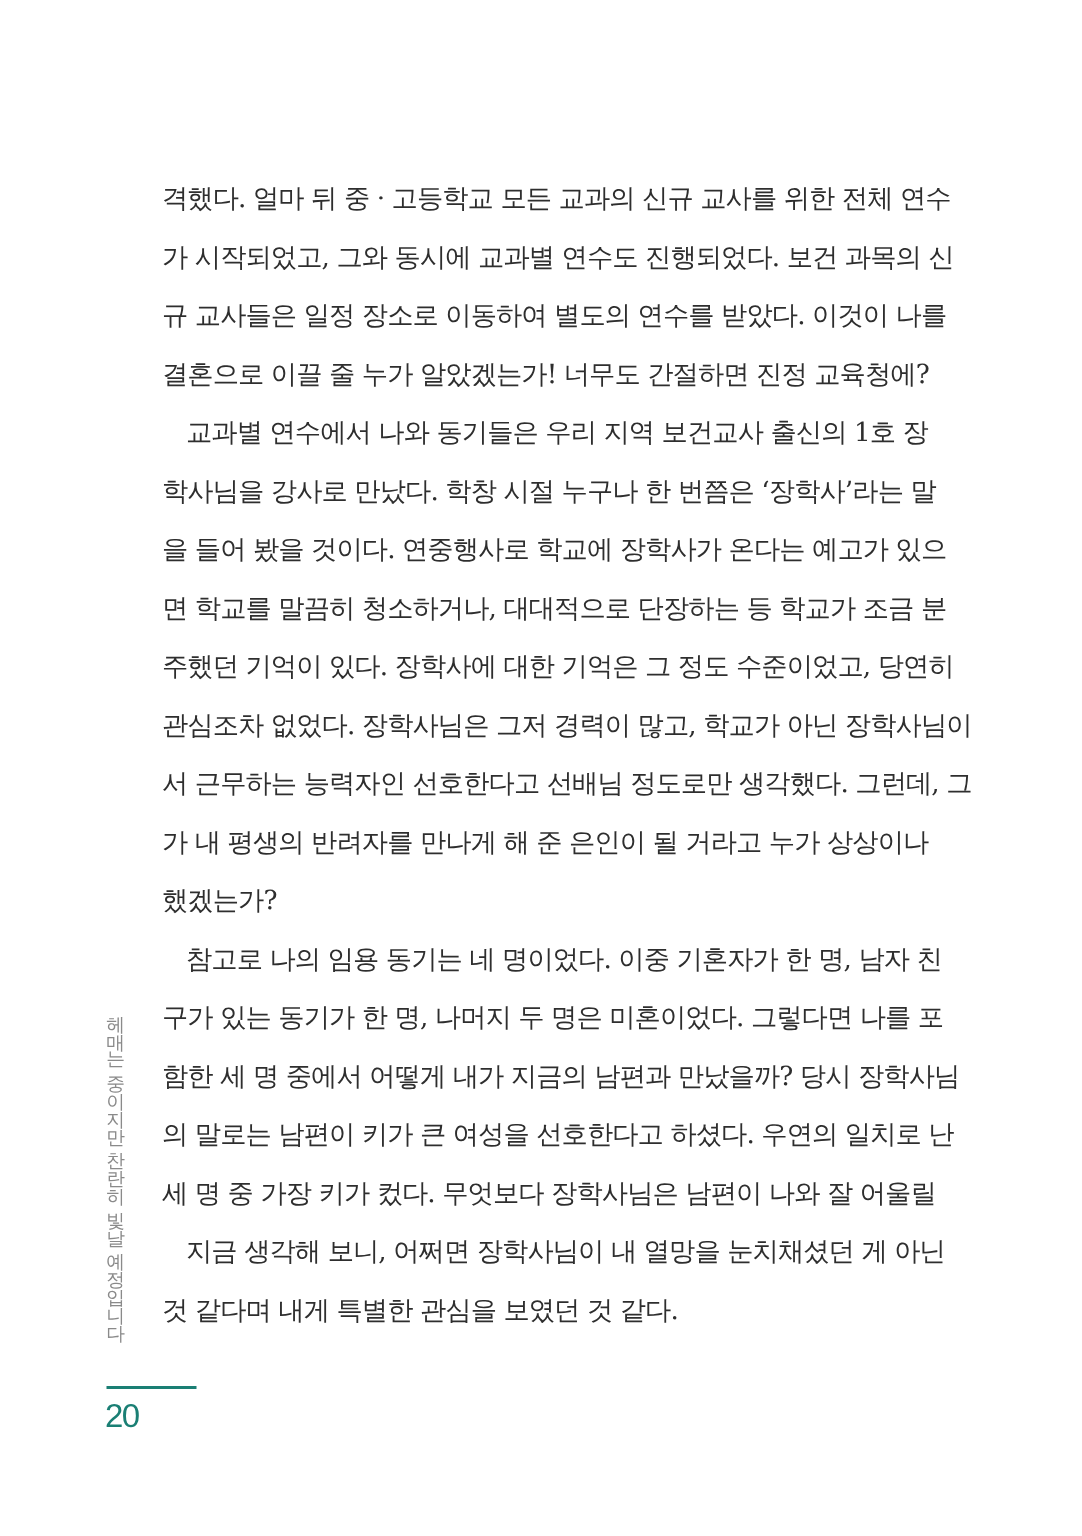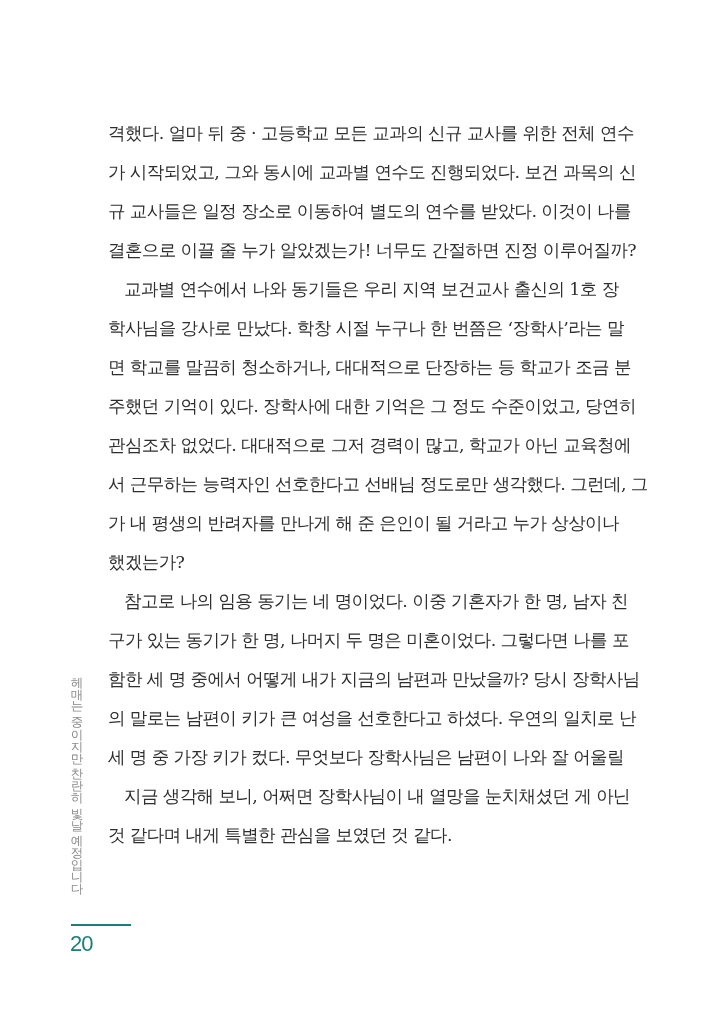--- a/index.html
+++ b/index.html
@@ -80,26 +80,27 @@
   </style>
 </head>
 <body>
 
 <div class="page">
 
   <div class="body-text">
     <span class="line">격했다. 얼마 뒤 중 · 고등학교 모든 교과의 신규 교사를 위한 전체 연수</span>
     <span class="line">가 시작되었고, 그와 동시에 교과별 연수도 진행되었다. 보건 과목의 신</span>
     <span class="line">규 교사들은 일정 장소로 이동하여 별도의 연수를 받았다. 이것이 나를</span>
-    <span class="line last">결혼으로 이끌 줄 누가 알았겠는가! 너무도 간절하면 진정 이루어질까?</span>
+    <span class="line last">결혼으로 이끌 줄 누가 알았겠는가! 너무도 간절하면 진정 교육청에?</span>
     <span class="line indent">교과별 연수에서 나와 동기들은 우리 지역 보건교사 출신의 1호 장</span>
     <span class="line">학사님을 강사로 만났다. 학창 시절 누구나 한 번쯤은 ‘장학사’라는 말</span>
+    <span class="line">을 들어 봤을 것이다. 연중행사로 학교에 장학사가 온다는 예고가 있으</span>
     <span class="line">면 학교를 말끔히 청소하거나, 대대적으로 단장하는 등 학교가 조금 분</span>
     <span class="line">주했던 기억이 있다. 장학사에 대한 기억은 그 정도 수준이었고, 당연히</span>
-    <span class="line">관심조차 없었다. 대대적으로 그저 경력이 많고, 학교가 아닌 교육청에</span>
+    <span class="line">관심조차 없었다. 장학사님은 그저 경력이 많고, 학교가 아닌 장학사님이</span>
     <span class="line">서 근무하는 능력자인 선호한다고 선배님 정도로만 생각했다. 그런데, 그</span>
     <span class="line">가 내 평생의 반려자를 만나게 해 준 은인이 될 거라고 누가 상상이나</span>
     <span class="line last">했겠는가?</span>
     <span class="line indent">참고로 나의 임용 동기는 네 명이었다. 이중 기혼자가 한 명, 남자 친</span>
     <span class="line">구가 있는 동기가 한 명, 나머지 두 명은 미혼이었다. 그렇다면 나를 포</span>
     <span class="line">함한 세 명 중에서 어떻게 내가 지금의 남편과 만났을까? 당시 장학사님</span>
     <span class="line">의 말로는 남편이 키가 큰 여성을 선호한다고 하셨다. 우연의 일치로 난</span>
     <span class="line">세 명 중 가장 키가 컸다. 무엇보다 장학사님은 남편이 나와 잘 어울릴</span>
     <span class="line indent">지금 생각해 보니, 어쩌면 장학사님이 내 열망을 눈치채셨던 게 아닌</span>
     <span class="line last">것 같다며 내게 특별한 관심을 보였던 것 같다.</span>

